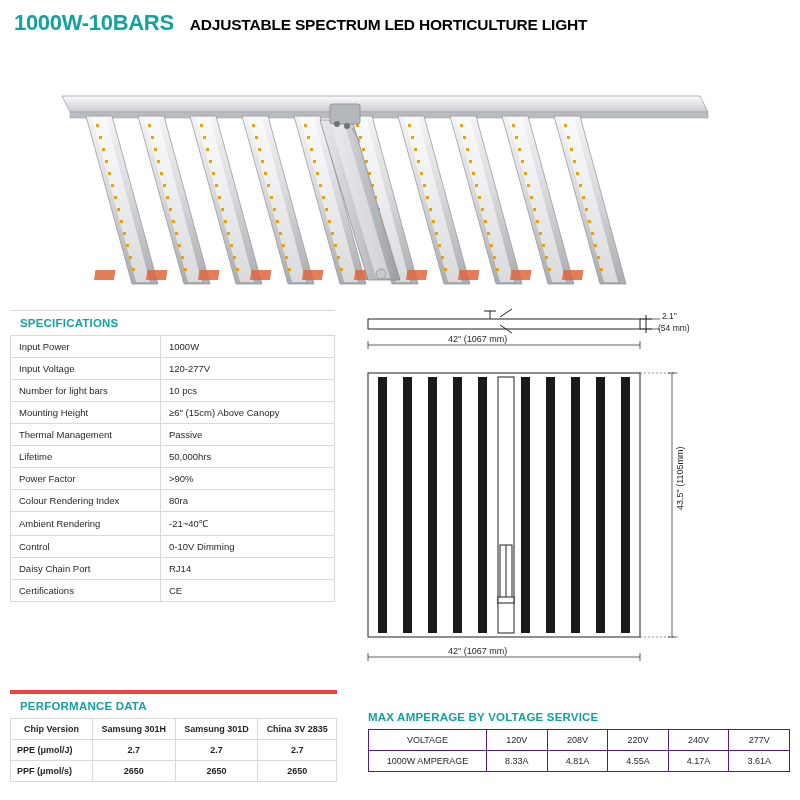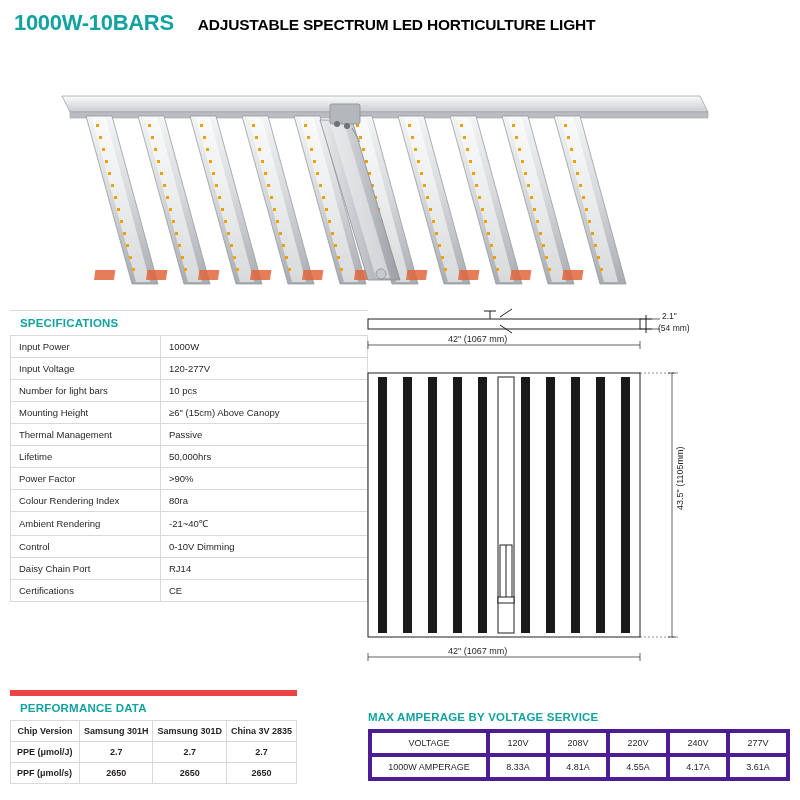--- a/index.html
+++ b/index.html
@@ -10,21 +10,21 @@
     font-family: "Liberation Sans", sans-serif;
     color: #231f20;
     overflow: hidden;
     position: relative;
   }
   
   .header {
     padding: 10px 14px 0 14px;
     display: flex;
     align-items: baseline;
-    gap: 24px;
+    gap: 16px;
   }
   .header .model {
     font-size: 22px;
     font-weight: bold;
     color: #12a3a0;
     letter-spacing: -0.3px;
   }
   .header .subtitle {
     font-size: 15.5px;
     font-weight: bold;
@@ -60,32 +60,32 @@
     text-align: left;
     color: #231f20;
     white-space: nowrap;
   }
   table.spec td.label { width: 150px; }
 
   .left-col {
     position: absolute;
     left: 10px;
     top: 310px;
-    width: 358px;
+    width: 325px;
   }
   .left-col .block-top-rule {
     border-top: 1px solid #d9d9d9;
   }
 
   .perf {
     position: absolute;
     left: 10px;
     top: 690px;
-    width: 287px;
-    border-top: 6px solid #ef4444;
+    width: 327px;
+    border-top: 4px solid #ef4444;
   }
   table.perf-table {
     border-collapse: collapse;
     width: 100%;
     font-size: 9px;
   }
   table.perf-table td, table.perf-table th {
     border: 1px solid #d9d9d9;
     padding: 5px 4px;
     text-align: center;
@@ -99,21 +99,21 @@
     left: 368px;
     top: 705px;
     width: 422px;
   }
   table.amp-table {
     border-collapse: collapse;
     width: 100%;
     font-size: 9px;
   }
   table.amp-table td {
-    border: 4px solid #4c1d95;
+    border: 1px solid #4c1d95;
     padding: 5px 4px;
     text-align: center;
     white-space: nowrap;
   }
   table.amp-table td.rowhead { width: 118px; }
 
   
   .drawings {
     position: absolute;
     left: 340px;

